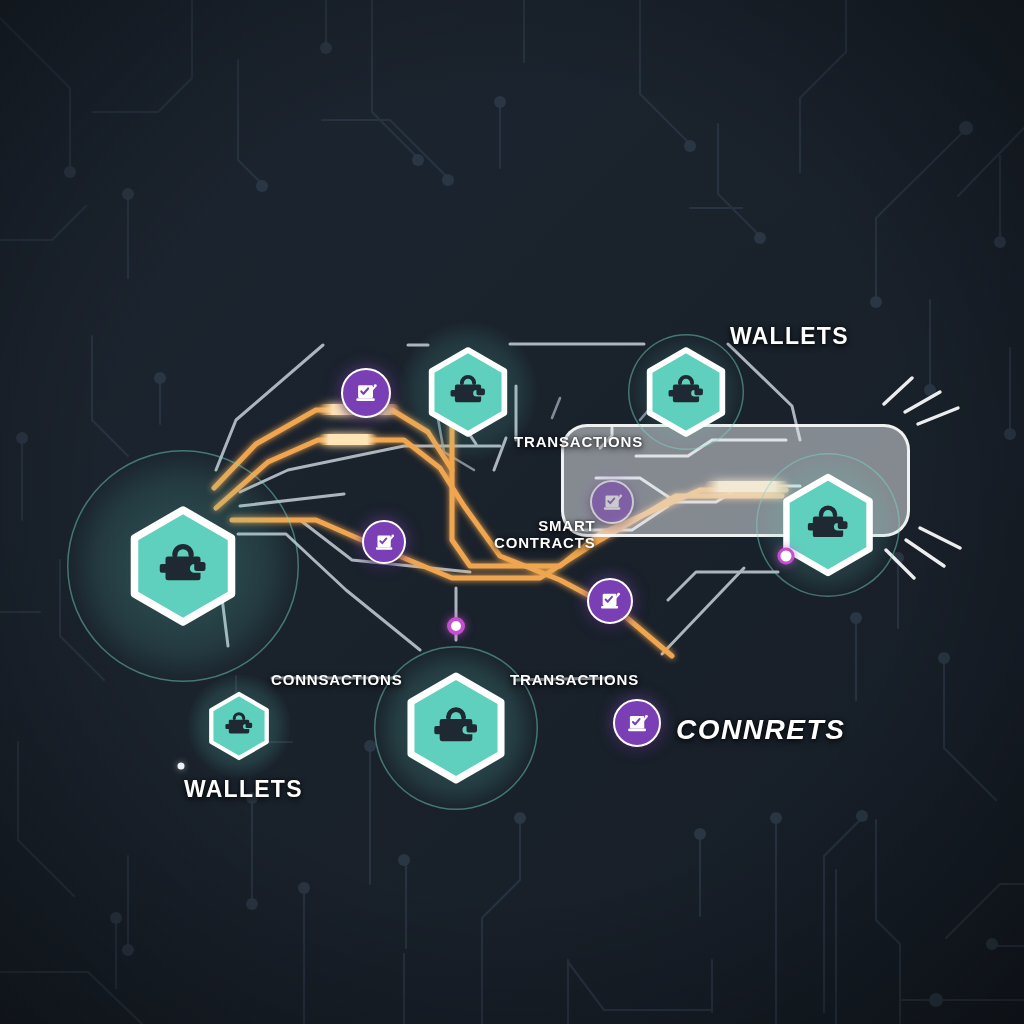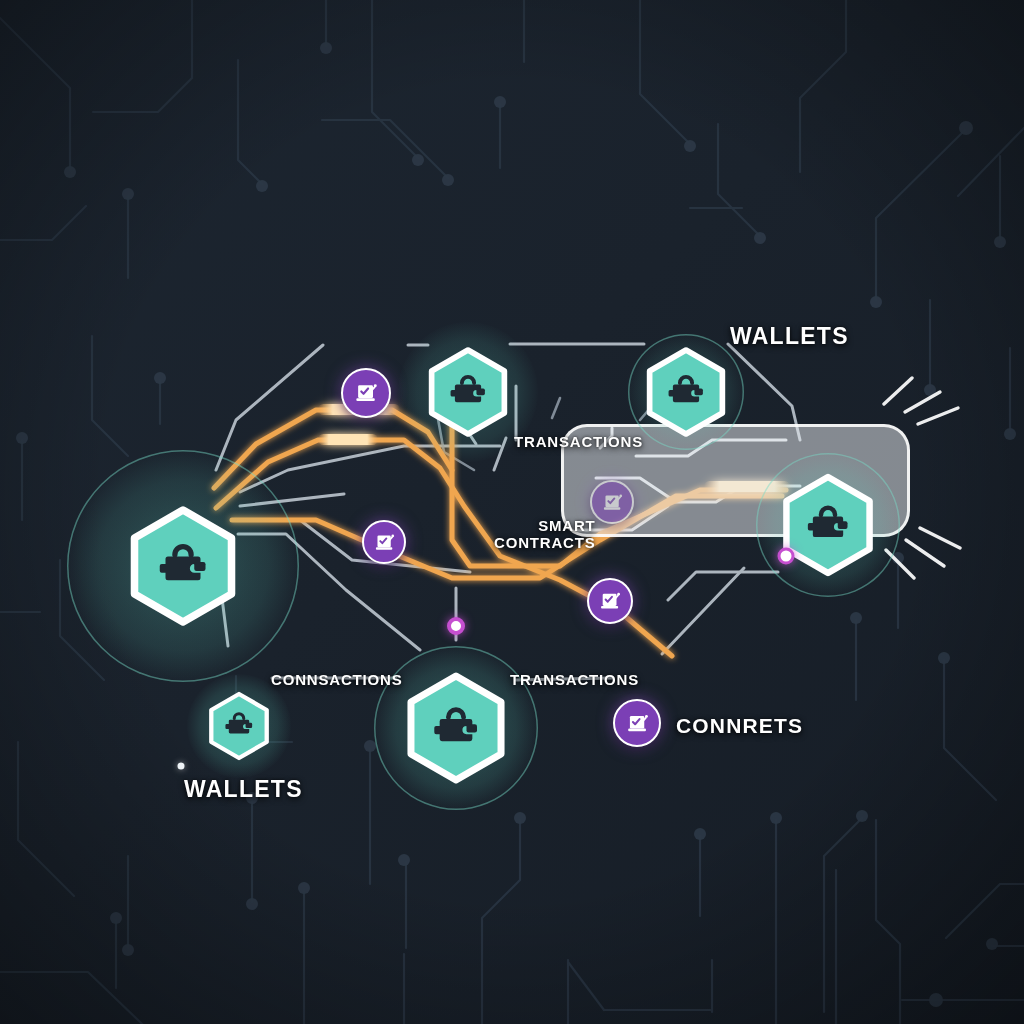--- a/index.html
+++ b/index.html
@@ -423,18 +423,18 @@
       <div style="position: absolute; transform: translate(-50%, -50%); border-radius: 50%; left: 786px; top: 508px; width: 17px; height: 17px; background: rgb(255, 255, 255); border: 3.8px solid rgb(198, 79, 208); box-sizing: border-box; box-shadow: rgba(198, 79, 208, 0.75) 0px 0px 10px; pointer-events: auto;"></div>
     </div>
 
   <div id="label-layer">
       <div class="diagram-label" style="left: 730px; top: 276px; font-size: 23px;">WALLETS</div>
       <div class="diagram-label" style="left: 514px; top: 386px; font-size: 15px;">TRANSACTIONS</div>
       <div class="diagram-label" style="left: 494px; top: 470px; font-size: 15px; text-align: right;">SMART
 CONTRACTS</div>
       <div class="diagram-label" style="left: 271px; top: 624px; font-size: 15px;">CONNSACTIONS</div>
       <div class="diagram-label" style="left: 510px; top: 624px; font-size: 15px;">TRANSACTIONS</div>
-      <div class="diagram-label" style="left: 676px; top: 666px; font-size: 21px;">CONNRETS</div>
+      <div class="diagram-label" style="left: 676px; top: 666px; font-size: 28px; font-style: italic;">CONNRETS</div>
       <div class="diagram-label" style="left: 184px; top: 729px; font-size: 23px;">WALLETS</div>
     </div>
 
   <div class="bg-dot-white" style="left:181px; top:766px;"></div>
 </div>
 
 </body></html>

